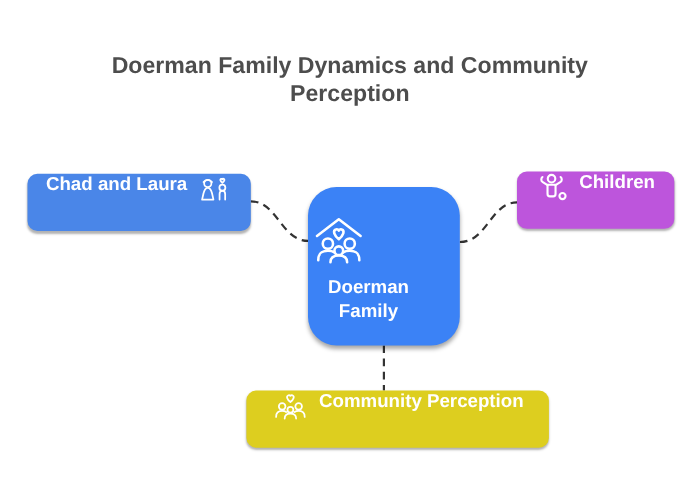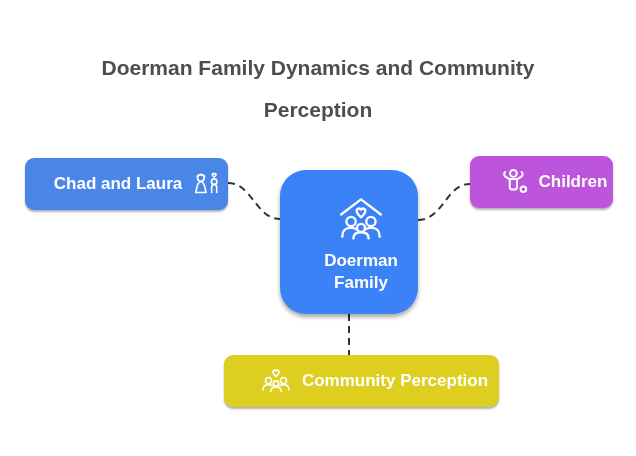--- a/index.html
+++ b/index.html
@@ -7,42 +7,41 @@
     position:relative;
     width:636px;height:456px;
     background:#ffffff;
     font-family:"Liberation Sans", sans-serif;
     overflow:hidden;
   }
   .title{
     position:absolute;
     top:47px;left:68px;width:500px;
     text-align:center;
-    font-size:21px;line-height:42px;
+    font-size:21px;line-height:26px;
     font-weight:600;
     color:#4d4d4d;
   }
   .connectors{
     position:absolute;top:0;left:0;width:636px;height:456px;
   }
   .connectors path{
     fill:none;stroke:#333333;stroke-width:2;
     stroke-dasharray:7 5;stroke-linecap:butt;
   }
   .node{
     position:absolute;
-    display:flex;align-items:center;justify-content:center;
+    display:flex;align-items:flex-start;justify-content:center;
     gap:9px;
     border-radius:9px;
     color:#ffffff;
     font-size:17px;font-weight:700;
     box-shadow:0 2px 2px rgba(0,0,0,0.30);
     box-sizing:border-box;
     cursor:default;
-    padding-left:24px;
   }
   .node-chad{ left:25px; top:158px; width:203px; height:52px; background:#4a86e8; }
   .node-children{ left:470px; top:156px; width:143px; height:52px; background:#bd55dc; }
   .node-community{ left:224px; top:355px; width:275px; height:52px; background:#ddce1f; }
   .node-center{
     left:280px; top:170px; width:138px; height:144px;
     background:#3b82f6;
     border-radius:26px;
     flex-direction:column;
     gap:4px;

